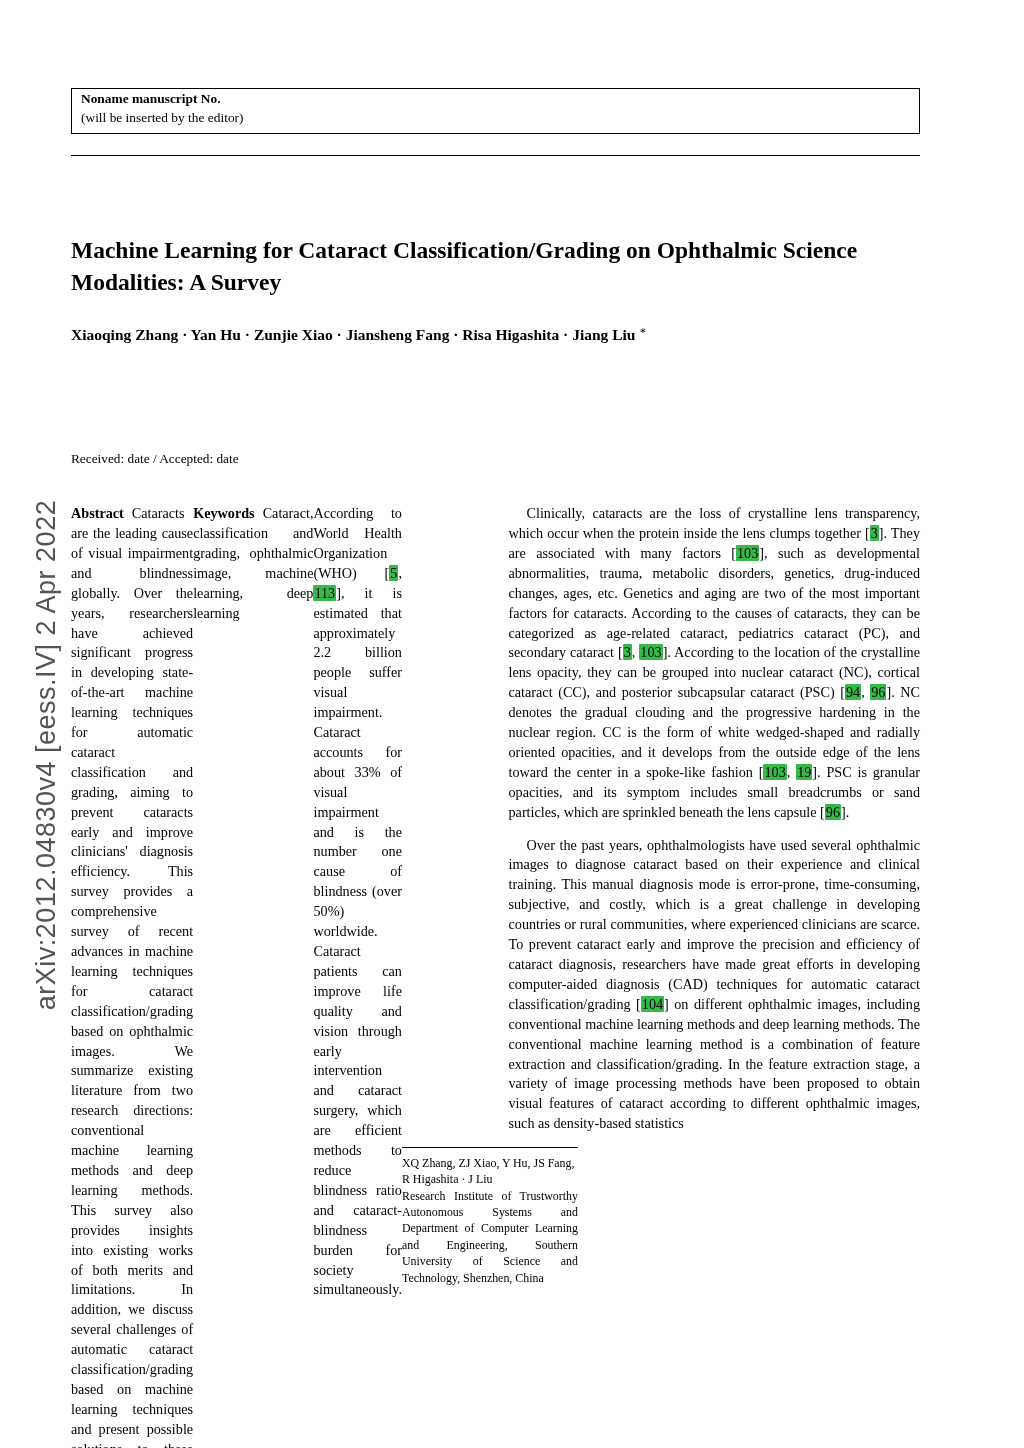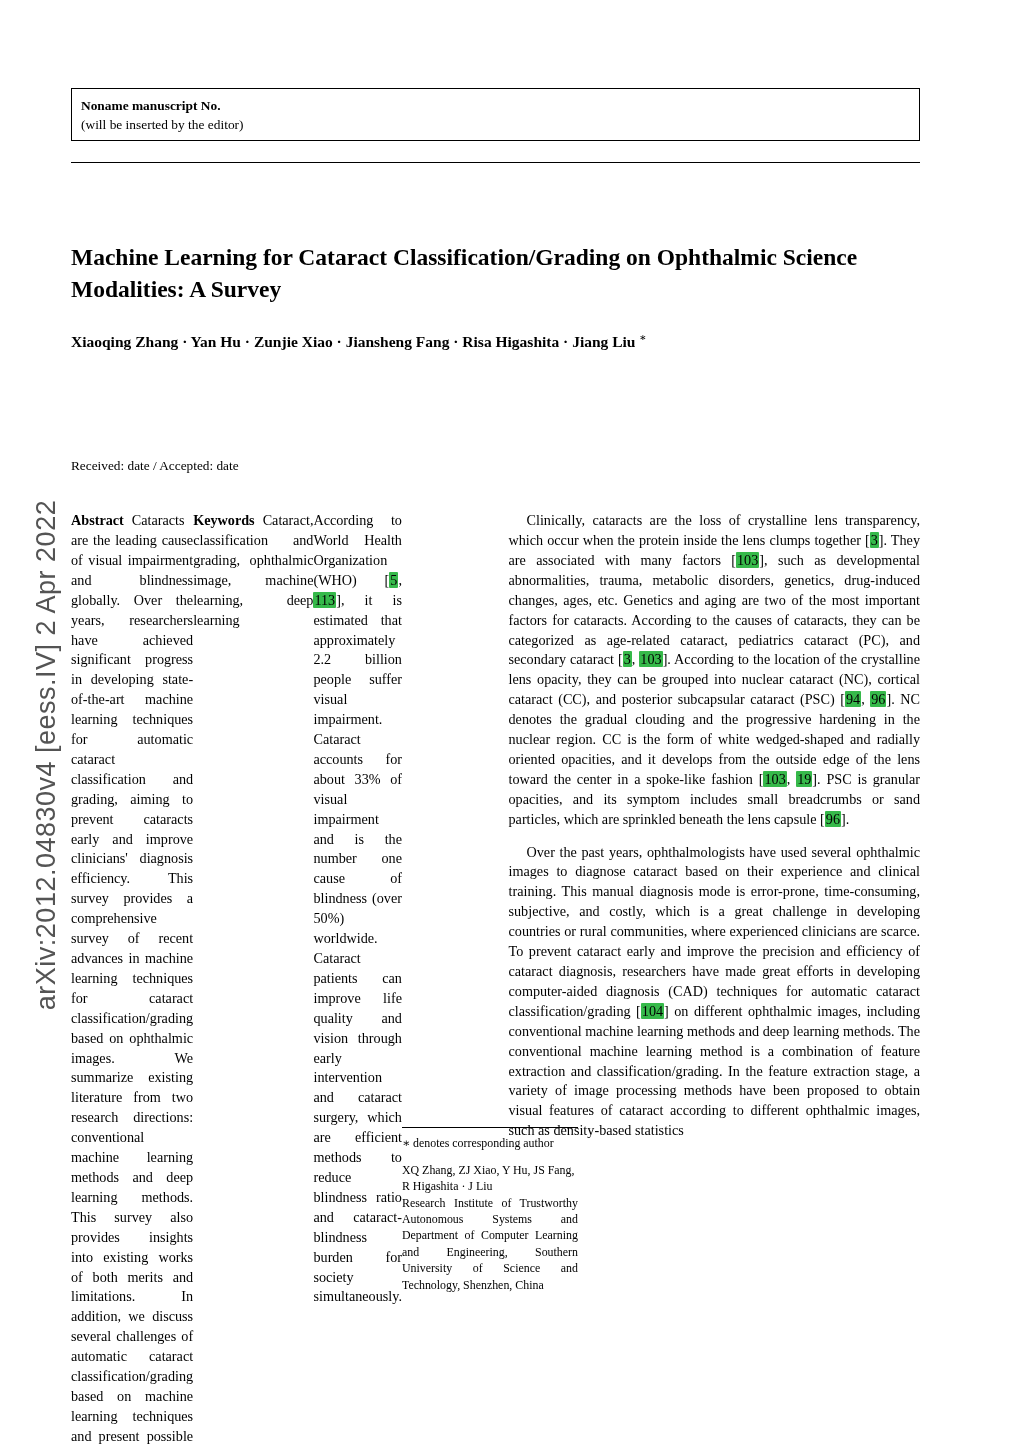--- a/index.html
+++ b/index.html
@@ -29,21 +29,21 @@
 
   .content {
     position: absolute;
     left: 71px;
     top: 88px;
     width: 849px;
   }
 
   .manuscript-box {
     border: 1.5px solid #000;
-    padding: 8px 9px 5px 9px;
+    padding: 1px 9px 5px 9px;
     font-size: 13.4px;
     line-height: 1.4;
   }
   .manuscript-box .mbold { font-weight: bold; }
 
   .top-rule {
     margin-top: 21px;
     border: none;
     border-top: 1.6px solid #000;
     height: 0;
@@ -149,21 +149,20 @@
 
         <p class="para"><span class="runin">Abstract</span><span>Cataracts are the leading cause of visual impairment and blindness globally. Over the years, researchers have achieved significant progress in developing state-of-the-art machine learning techniques for automatic cataract classification and grading, aiming to prevent cataracts early and improve clinicians' diagnosis efficiency. This survey provides a comprehensive survey of recent advances in machine learning techniques for cataract classification/grading based on ophthalmic images. We summarize existing literature from two research directions: conventional machine learning methods and deep learning methods. This survey also provides insights into existing works of both merits and limitations. In addition, we discuss several challenges of automatic cataract classification/grading based on machine learning techniques and present possible solutions to these challenges for future research.</span></p>
 
         <p class="para"><span class="runin">Keywords</span><span>Cataract, classification and grading, ophthalmic image, machine learning, deep learning</span></p>
 
 
         <p class="para">According to World Health Organization (WHO) [<span class="cite">5</span>, <span class="cite">113</span>], it is estimated that approximately 2.2 billion people suffer visual impairment. Cataract accounts for about 33% of visual impairment and is the number one cause of blindness (over 50%) worldwide. Cataract patients can improve life quality and vision through early intervention and cataract surgery, which are efficient methods to reduce blindness ratio and cataract-blindness burden for society simultaneously.</p>
 
         <div class="footnote">
           <div class="footnote-rule"></div>
-          <p class="fn star">∗ denotes corresponding author</p>
           <p class="fn">XQ Zhang, ZJ Xiao, Y Hu, JS Fang, R Higashita · J Liu</p>
           <p class="fn just">Research Institute of Trustworthy Autonomous Systems and Department of Computer Learning and Engineering, Southern University of Science and Technology, Shenzhen, China</p>
         </div>
 
       </div>
 
       <div class="col right">
         <p class="para indent">Clinically, cataracts are the loss of crystalline lens transparency, which occur when the protein inside the lens clumps together [<span class="cite">3</span>]. They are associated with many factors [<span class="cite">103</span>], such as developmental abnormalities, trauma, metabolic disorders, genetics, drug-induced changes, ages, etc. Genetics and aging are two of the most important factors for cataracts. According to the causes of cataracts, they can be categorized as age-related cataract, pediatrics cataract (PC), and secondary cataract [<span class="cite">3</span>, <span class="cite">103</span>]. According to the location of the crystalline lens opacity, they can be grouped into nuclear cataract (NC), cortical cataract (CC), and posterior subcapsular cataract (PSC) [<span class="cite">94</span>, <span class="cite">96</span>]. NC denotes the gradual clouding and the progressive hardening in the nuclear region. CC is the form of white wedged-shaped and radially oriented opacities, and it develops from the outside edge of the lens toward the center in a spoke-like fashion [<span class="cite">103</span>, <span class="cite">19</span>]. PSC is granular opacities, and its symptom includes small breadcrumbs or sand particles, which are sprinkled beneath the lens capsule [<span class="cite">96</span>].</p>
         <p class="para indent">Over the past years, ophthalmologists have used several ophthalmic images to diagnose cataract based on their experience and clinical training. This manual diagnosis mode is error-prone, time-consuming, subjective, and costly, which is a great challenge in developing countries or rural communities, where experienced clinicians are scarce. To prevent cataract early and improve the precision and efficiency of cataract diagnosis, researchers have made great efforts in developing computer-aided diagnosis (CAD) techniques for automatic cataract classification/grading [<span class="cite">104</span>] on different ophthalmic images, including conventional machine learning methods and deep learning methods. The conventional machine learning method is a combination of feature extraction and classification/grading. In the feature extraction stage, a variety of image processing methods have been proposed to obtain visual features of cataract according to different ophthalmic images, such as density-based statistics</p>
       </div>

